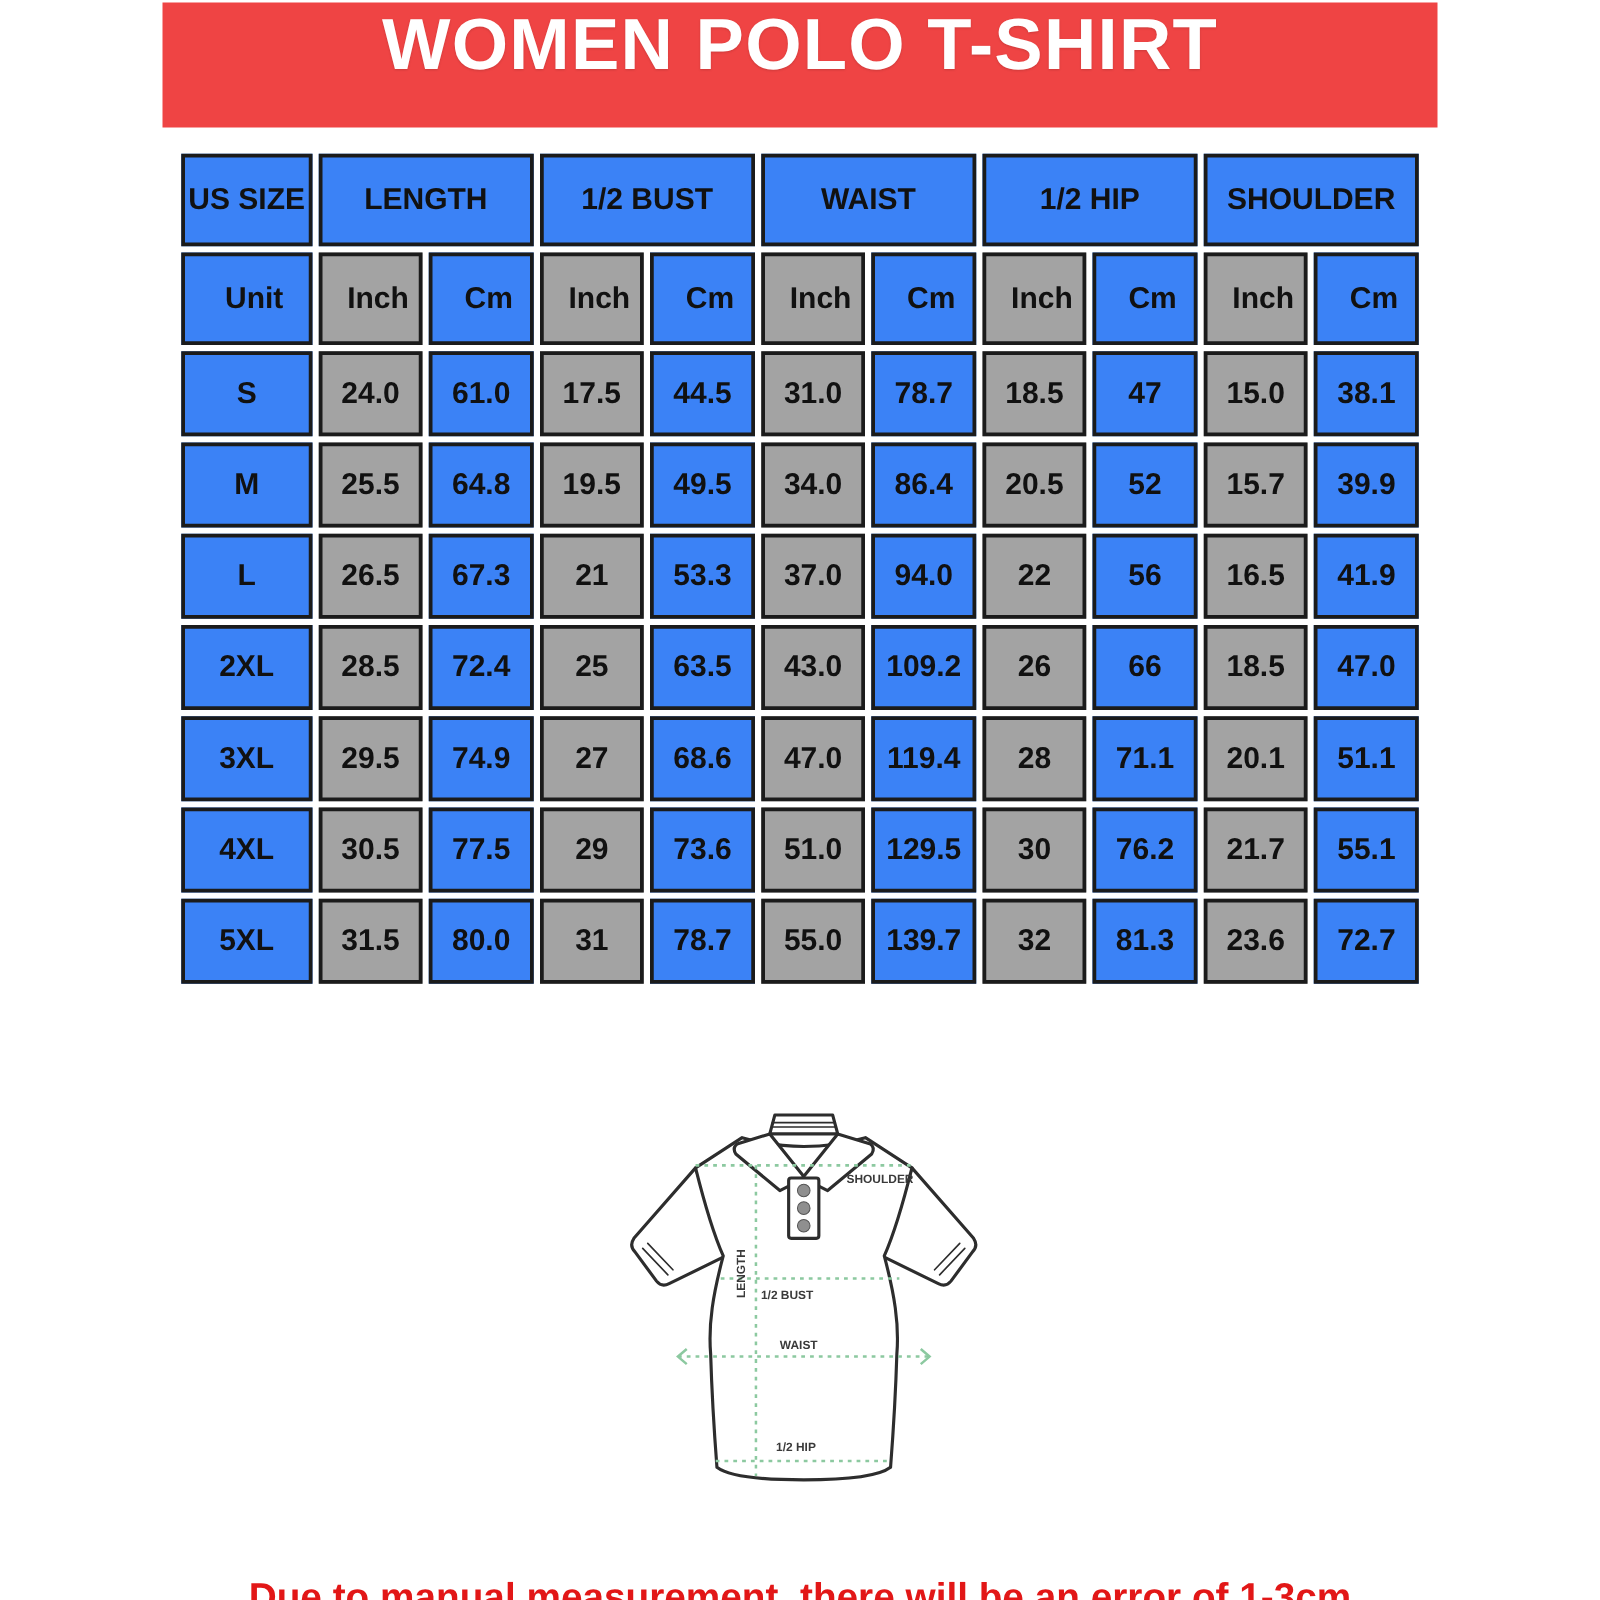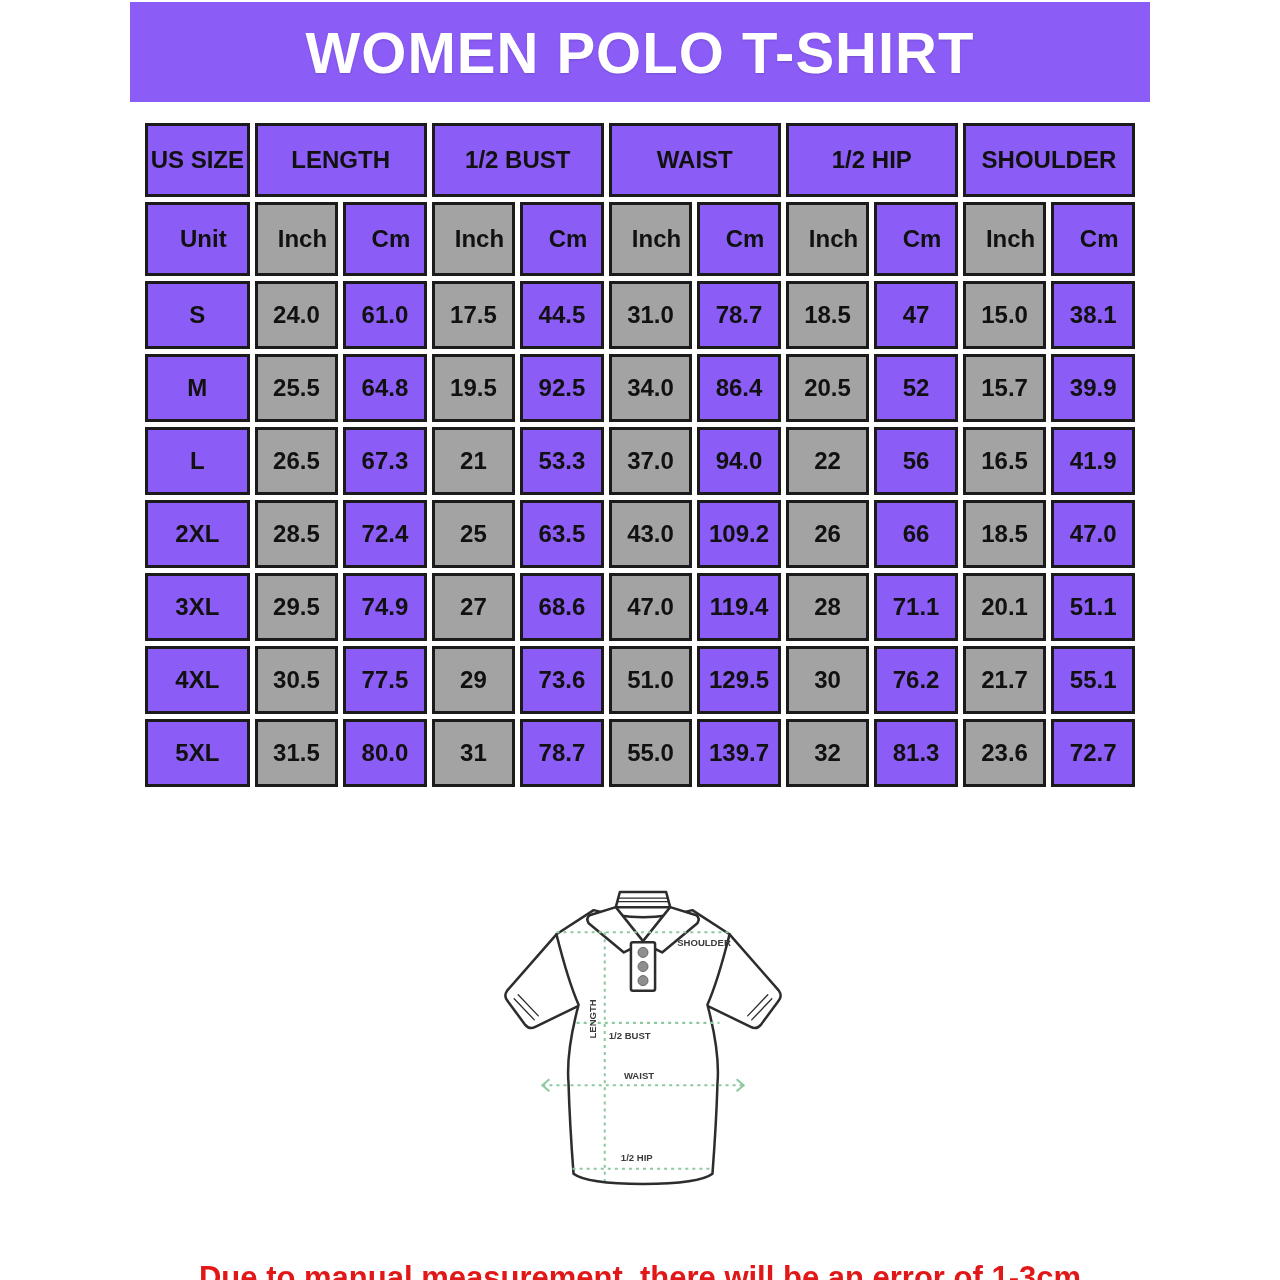--- a/index.html
+++ b/index.html
@@ -7,22 +7,22 @@
     width:1280px; height:1280px;
     background:#ffffff;
     font-family:"Liberation Sans", sans-serif;
     position:relative;
     overflow:hidden;
   }
   
   .banner {
     position:absolute; left:130px; top:2px;
     width:1020px; height:100px;
-    background:#8b5cf6;
-    display:flex; align-items:center; justify-content:center;
+    background:#ef4444;
+    display:flex; justify-content:center;
   }
   .banner-title {
     color:#ffffff;
     font-size:58px;
     font-weight:bold;
     letter-spacing:1px;
     text-shadow:0 1px 2px rgba(0,0,0,0.15);
   }
   
   table.size-table {
@@ -35,21 +35,21 @@
   table.size-table td {
     border:3px solid #1b1b1b;
     text-align:center;
     vertical-align:middle;
     font-weight:bold;
     color:#111111;
     font-size:24px;
     padding:0;
     overflow:hidden;
   }
-  td.gray  { background:#8b5cf6; }
+  td.gray  { background:#3b82f6; }
   td.white { background:#a3a3a3; }
   tr.hdr-row td  { height:68px; font-size:24px; }
   tr.unit-row td { height:68px;padding-left:12px; }
   tr.data-row td { height:62px; }
   
   .diagram {
     position:absolute; left:488px; top:886px;
     width:310px; height:312px;
   }
   
@@ -116,21 +116,21 @@
         <td class="white">18.5</td>
         <td class="gray">47</td>
         <td class="white">15.0</td>
         <td class="gray">38.1</td>
       </tr>
       <tr class="data-row">
         <td class="gray">M</td>
         <td class="white">25.5</td>
         <td class="gray">64.8</td>
         <td class="white">19.5</td>
-        <td class="gray">92.5</td>
+        <td class="gray">49.5</td>
         <td class="white">34.0</td>
         <td class="gray">86.4</td>
         <td class="white">20.5</td>
         <td class="gray">52</td>
         <td class="white">15.7</td>
         <td class="gray">39.9</td>
       </tr>
       <tr class="data-row">
         <td class="gray">L</td>
         <td class="white">26.5</td>

